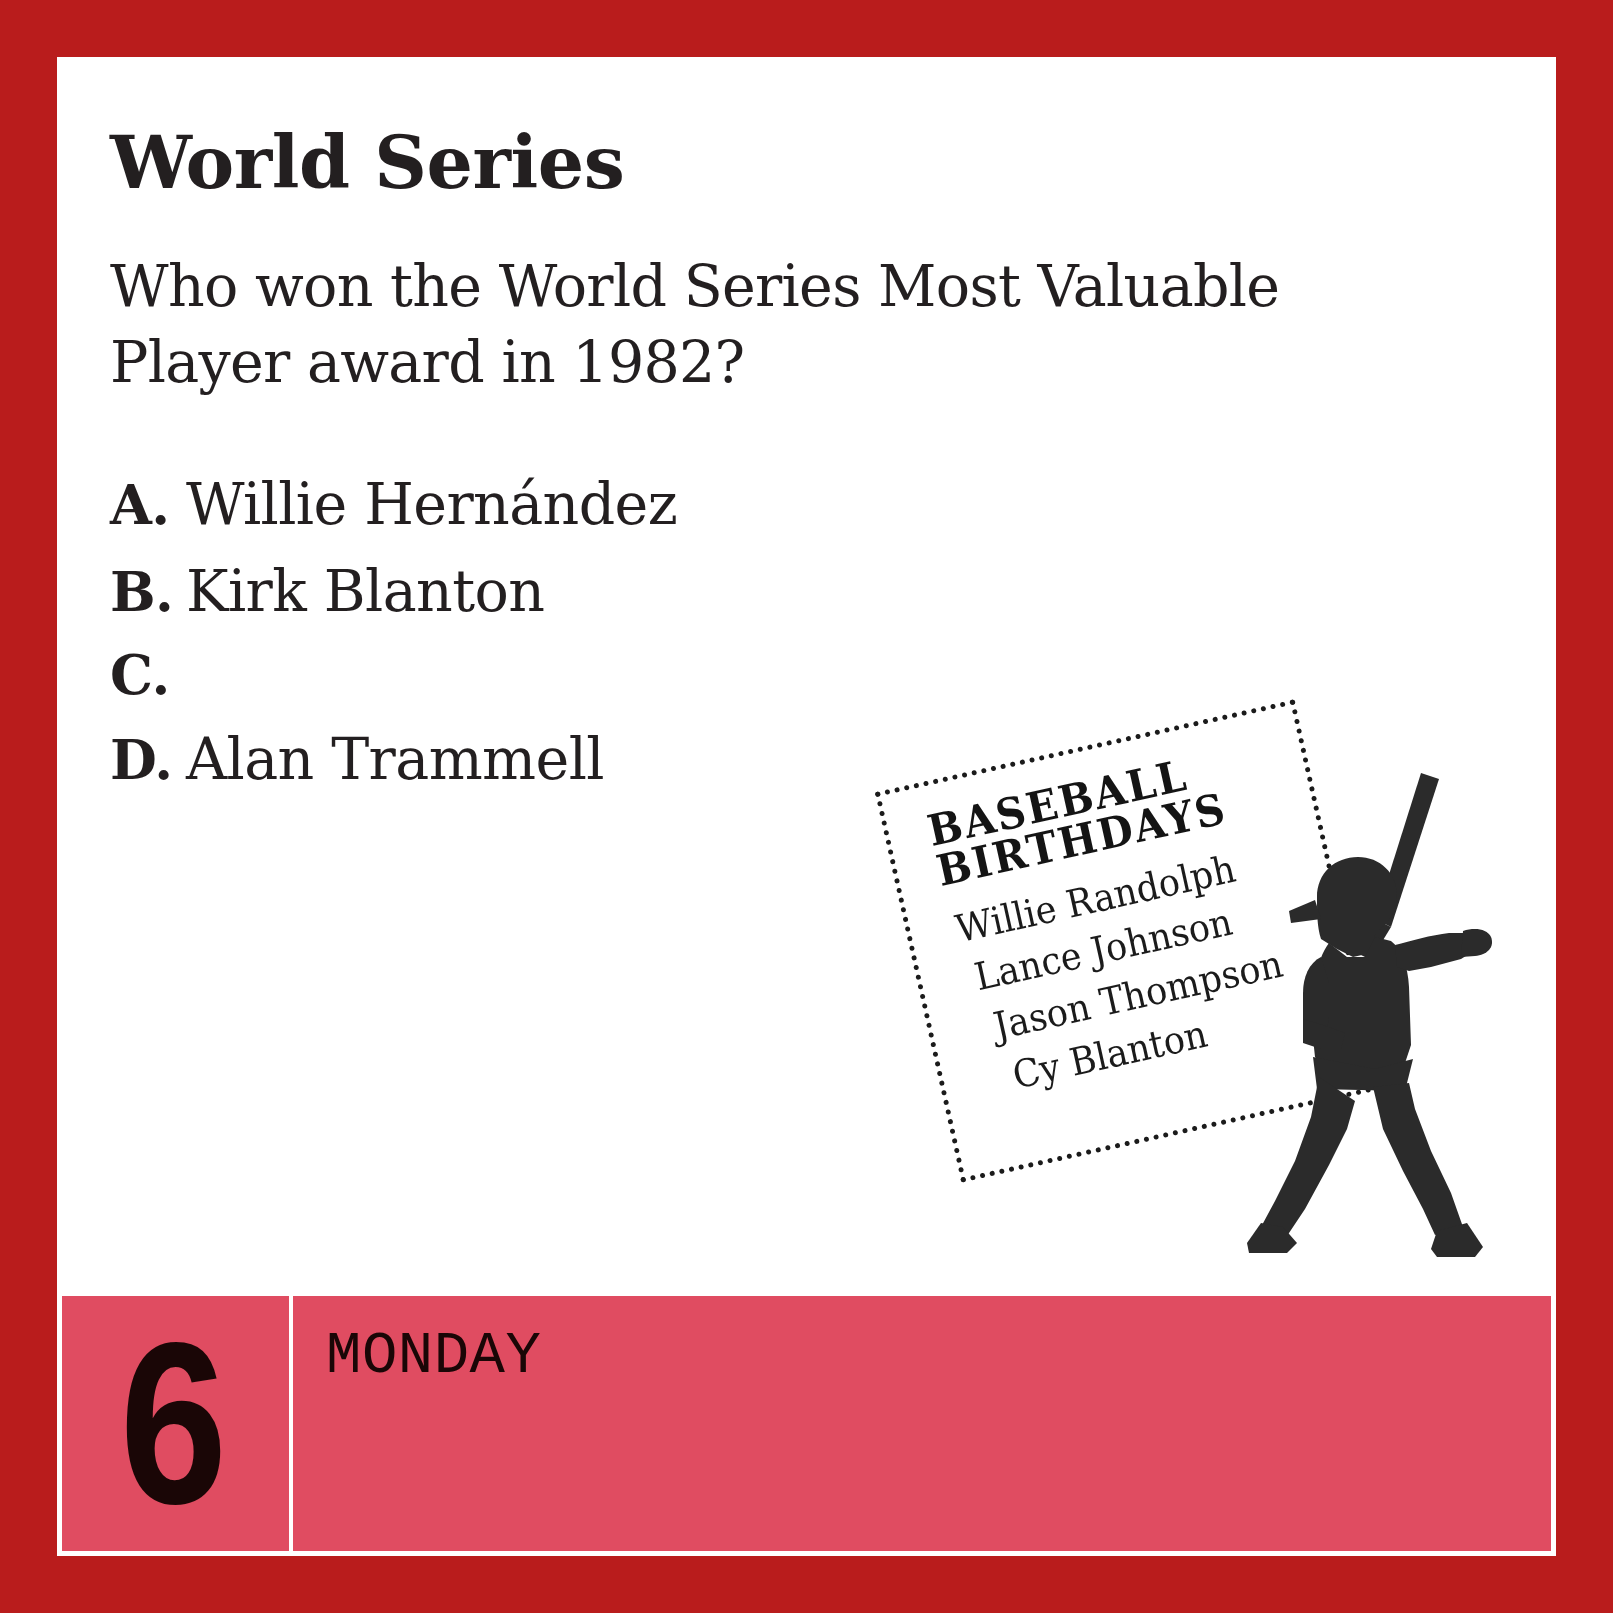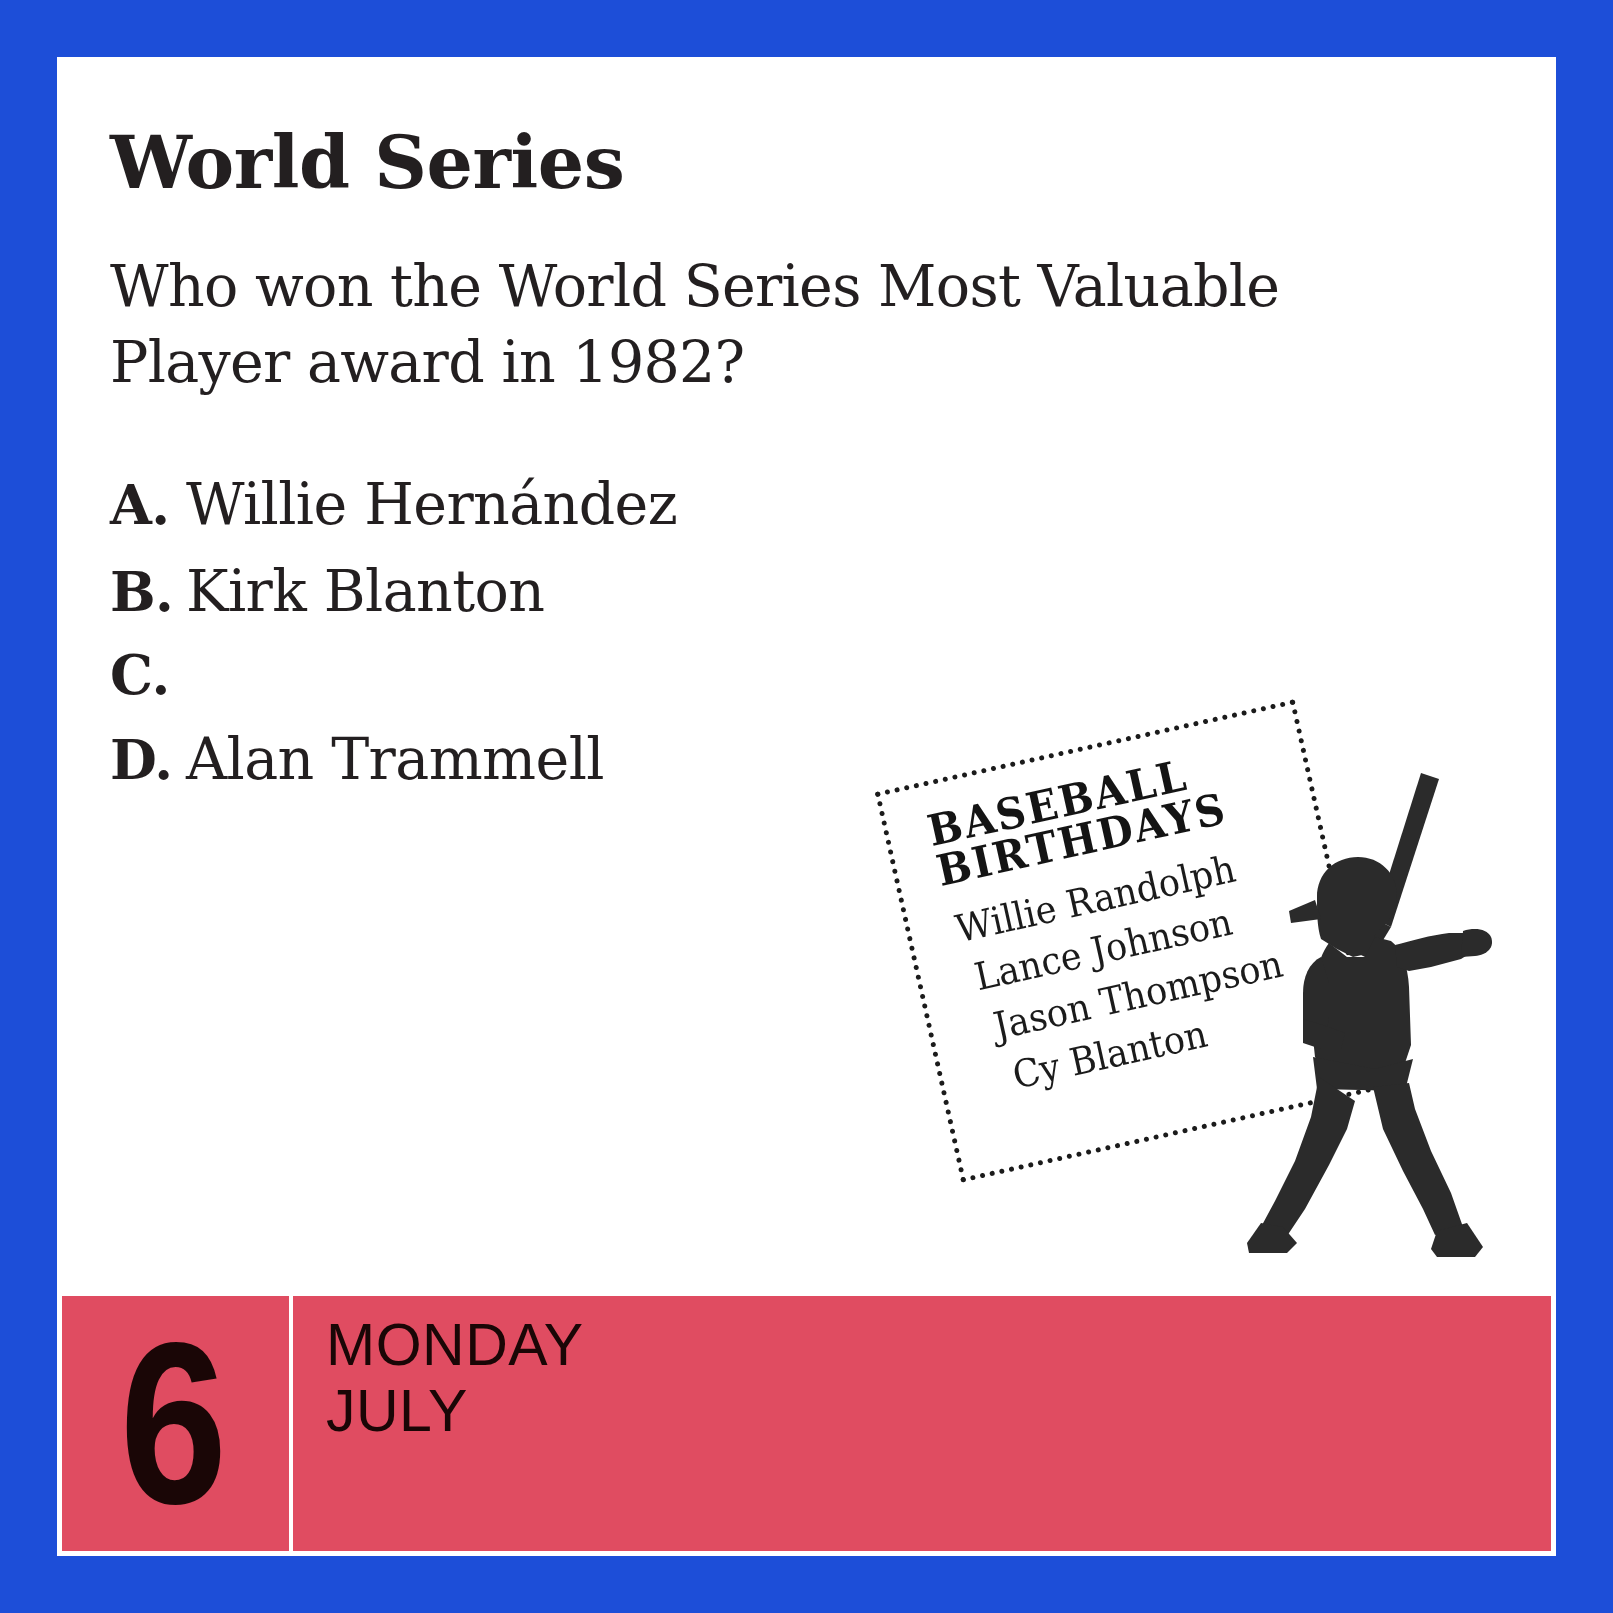--- a/index.html
+++ b/index.html
@@ -4,21 +4,21 @@
 <style>
   html, body {
     margin: 0;
     padding: 0;
     background: #ffffff;
   }
   .page {
     position: relative;
     width: 1613px;
     height: 1613px;
-    background: #1d4ed8;
+    background: #b91c1c;
     overflow: hidden;
     font-family: "DejaVu Serif", serif;
   }
   
   .card {
     position: absolute;
     left: 57px;
     top: 57px;
     width: 1499px;
     height: 1499px;
@@ -174,22 +174,22 @@
     text-align: center;
     font-family: "Liberation Sans", sans-serif;
     font-weight: bold;
     font-size: 230px;
     line-height: 0.82;
     color: #1a0606;
   }
   .date-text {
     position: absolute;
     left: 264px;
-    top: 16px;
-    font-family: Liberation Sans, sans-serif;
+    top: 28px;
+    font-family: Liberation Mono, monospace;
     font-weight: 400;
     font-size: 59px;
     line-height: 1.12;
     color: #1a0606;
     letter-spacing: 0.5px;
   }
 </style>
 </head>
 <body>
 
@@ -273,18 +273,17 @@
       </svg>
 
     </div>
 
     <div class="datebar">
       <div class="date-num-cell">
         <div class="date-num">6</div>
       </div>
       <div class="date-text">
         <div>MONDAY</div>
-        <div>JULY</div>
       </div>
     </div>
 
   </div>
 </div>
 
 </body></html>

